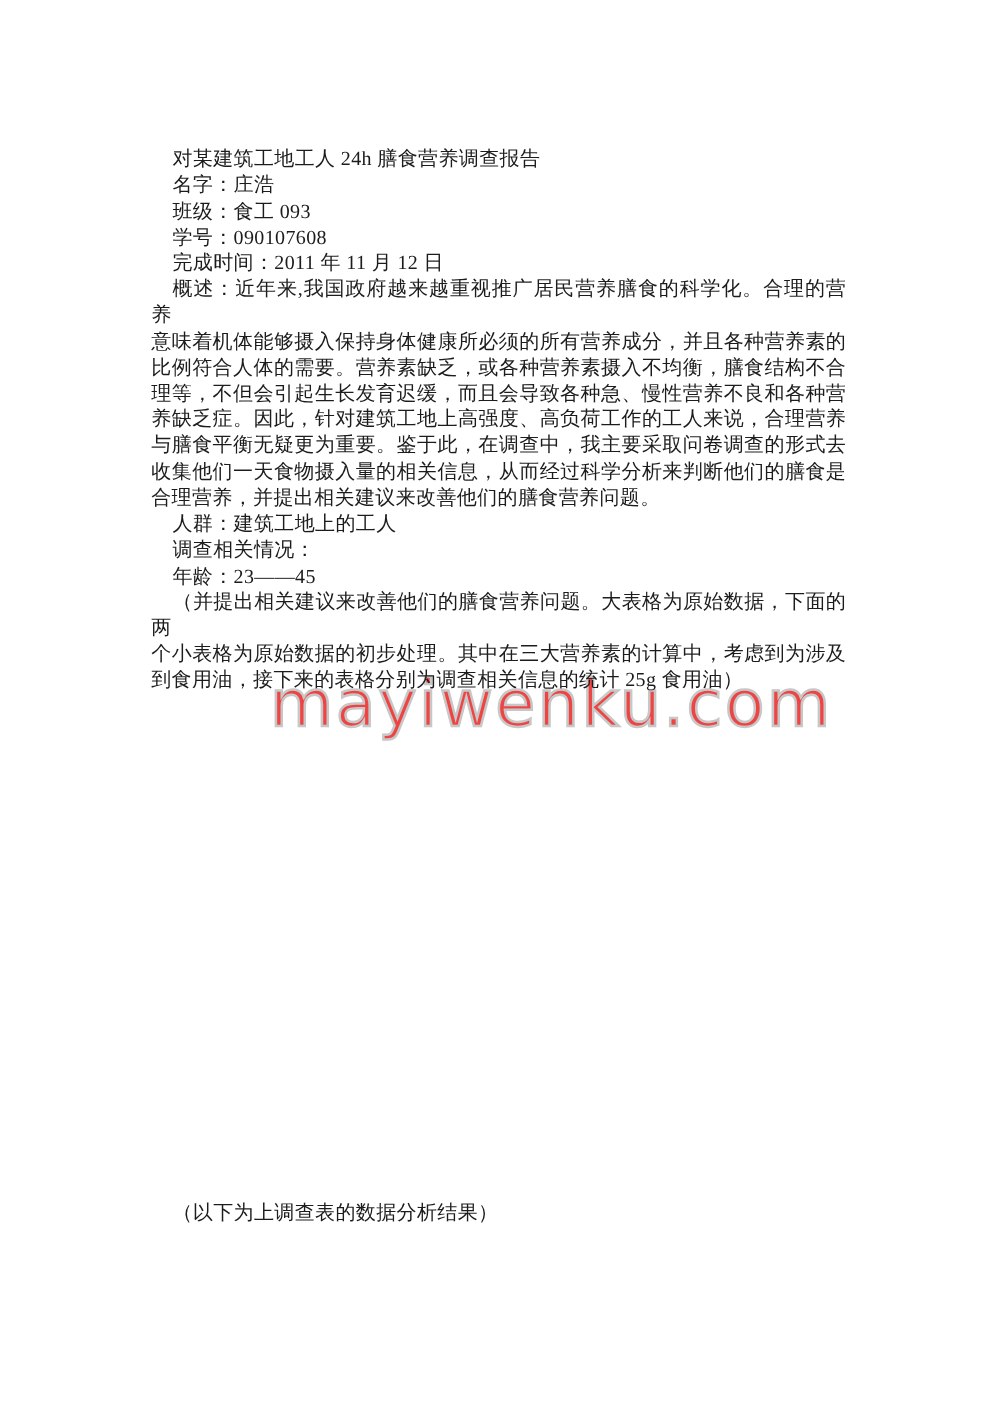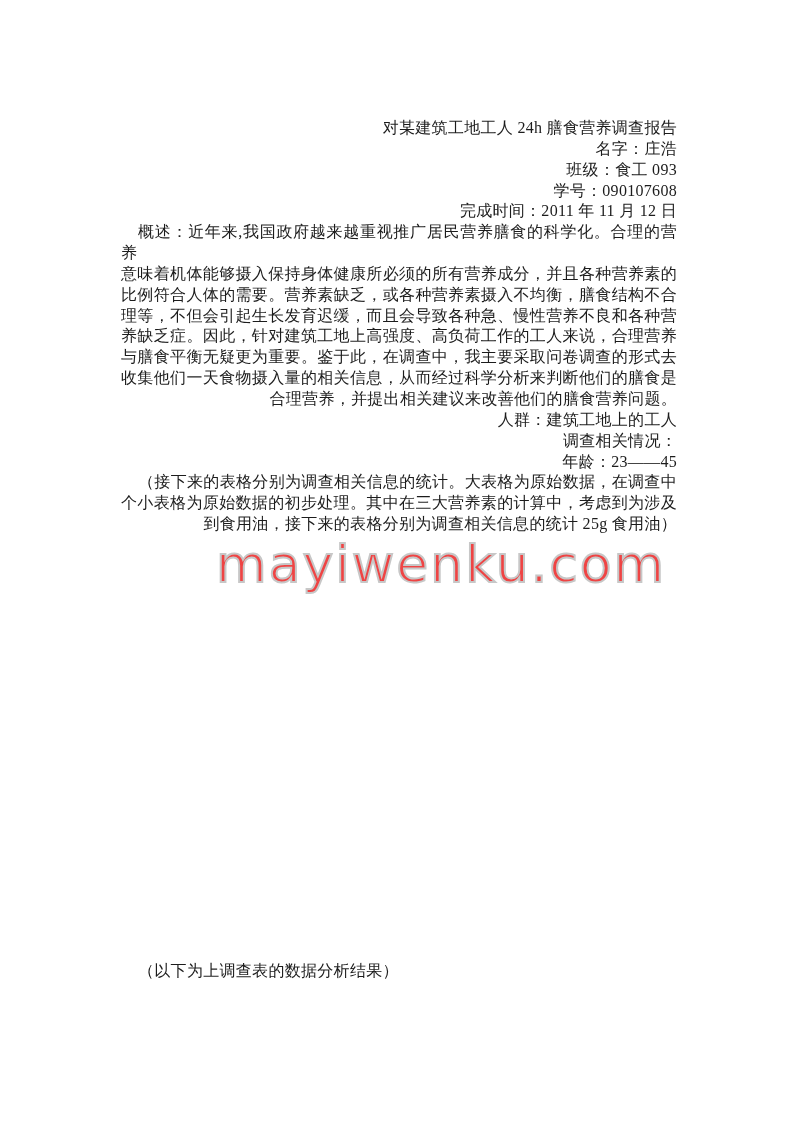--- a/index.html
+++ b/index.html
@@ -19,21 +19,21 @@
     position: absolute;
     left: 121px;
     top: 118px;
     width: 556px;
     z-index: 2;
     font-size: 16px;
     line-height: 20.85px;
     color: #1c1c1c;
     letter-spacing: 0.3px;
   }
-  .line { text-align: right; }
+  .line { text-align: left; }
   .line.indent { text-indent: 17px; }
   .line.fill {
     text-align: justify;
     text-align-last: justify;
   }
   .closing-note {
     position: absolute;
     left: 121px;
     top: 932px;
     width: 556px;
@@ -78,20 +78,20 @@
       <div class="line fill">意味着机体能够摄入保持身体健康所必须的所有营养成分，并且各种营养素的</div>
       <div class="line fill">比例符合人体的需要。营养素缺乏，或各种营养素摄入不均衡，膳食结构不合</div>
       <div class="line fill">理等，不但会引起生长发育迟缓，而且会导致各种急、慢性营养不良和各种营</div>
       <div class="line fill">养缺乏症。因此，针对建筑工地上高强度、高负荷工作的工人来说，合理营养</div>
       <div class="line fill">与膳食平衡无疑更为重要。鉴于此，在调查中，我主要采取问卷调查的形式去</div>
       <div class="line fill">收集他们一天食物摄入量的相关信息，从而经过科学分析来判断他们的膳食是</div>
       <div class="line">合理营养，并提出相关建议来改善他们的膳食营养问题。</div>
       <div class="line indent">人群：建筑工地上的工人</div>
       <div class="line indent">调查相关情况：</div>
       <div class="line indent">年龄：23——45</div>
-      <div class="line indent fill">（接下来的表格分别为调查相关信息的统计。大表格为原始数据，在调查中</div>
+      <div class="line indent fill">（并提出相关建议来改善他们的膳食营养问题。大表格为原始数据，下面的两</div>
       <div class="line fill">个小表格为原始数据的初步处理。其中在三大营养素的计算中，考虑到为涉及</div>
       <div class="line">到食用油，接下来的表格分别为调查相关信息的统计 25g 食用油）</div>
     </div>
 
   <div class="closing-note">（以下为上调查表的数据分析结果）</div>
 
 </div>
 
 </body></html>

